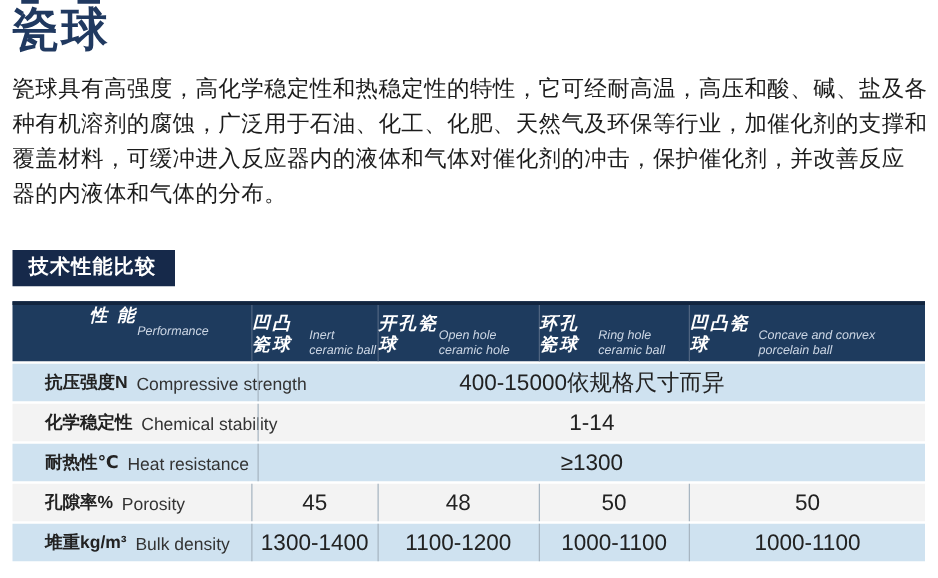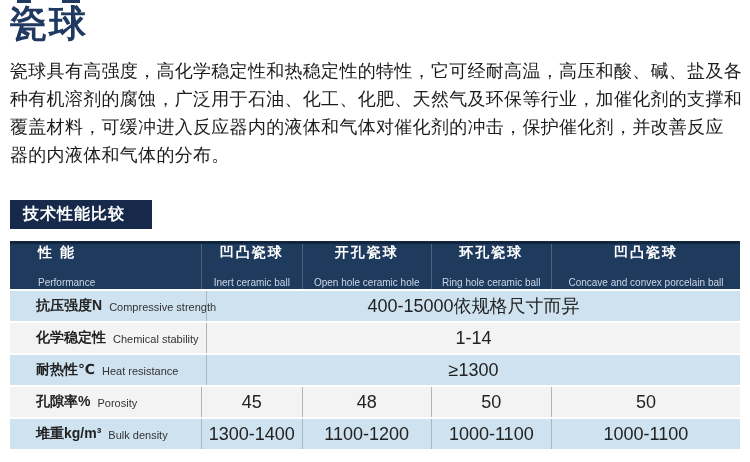--- a/index.html
+++ b/index.html
@@ -27,47 +27,47 @@
   .intro .line {
     font-size:18px; line-height:28px; letter-spacing:0.3px;
     white-space:nowrap;
   }
 
   
   .badge {
     position:absolute; left:10px; top:200px;
     background:#16294a; color:#ffffff;
     font-size:16px; font-weight:bold; letter-spacing:1px;
-    padding:4px 27px 5px 13px; line-height:20px;
+    padding:4px 15px 5px 13px; line-height:20px;
   }
 
   
   .tbl { position:absolute; left:10px; top:241px; width:730px; }
   .thead {
     display:flex; height:48px;
     background:#1e3b5e; border-top:3px solid #12253f;
   }
   .th {
-    display:flex; flex-direction:column; justify-content:center; align-items:center;
-    color:#ffffff; border-left:1px solid #4f6480;
+    display:flex; flex-direction:row; justify-content:center; align-items:center;
+    color:#ffffff; border-left:1px solid #4f6480;font-style:italic;
   }
   .th:first-child { border-left:none; align-items:flex-start; padding-left:28px; }
   .th .zh { font-size:14px; font-weight:bold; letter-spacing:2px; line-height:17px; }
   .th .en { font-size:10px; color:#ccd6e4; letter-spacing:0; margin-top:16px; line-height:12px; }
   .c1 { width:196px; } .c2 { width:104px; } .c3 { width:133px; }
   .c4 { width:124px; } .c5 { width:195px; }
 
   .trow { display:flex; height:30px; margin-top:2px; }
   .trow.blue { background:#cfe2f0; }
   .trow.gray { background:#f3f3f3; }
   .cell-label {
     width:196px; display:flex; align-items:center; padding-left:26px;
   }
   .cell-label .zh { font-size:14px; font-weight:bold; color:#222222; white-space:nowrap; }
-  .cell-label .en { font-size:11px; color:#333333; margin-left:7px; white-space:nowrap; padding-top:2px; }
+  .cell-label .en { font-size:14px; color:#333333; margin-left:7px; white-space:nowrap; padding-top:2px; }
   .cell-val {
     display:flex; align-items:center; justify-content:center;
     font-size:18px; color:#222222;
     border-left:1px solid #a8b6c2;
   }
   .cell-span { flex:1; }
 </style>
 </head>
 <body>
 

